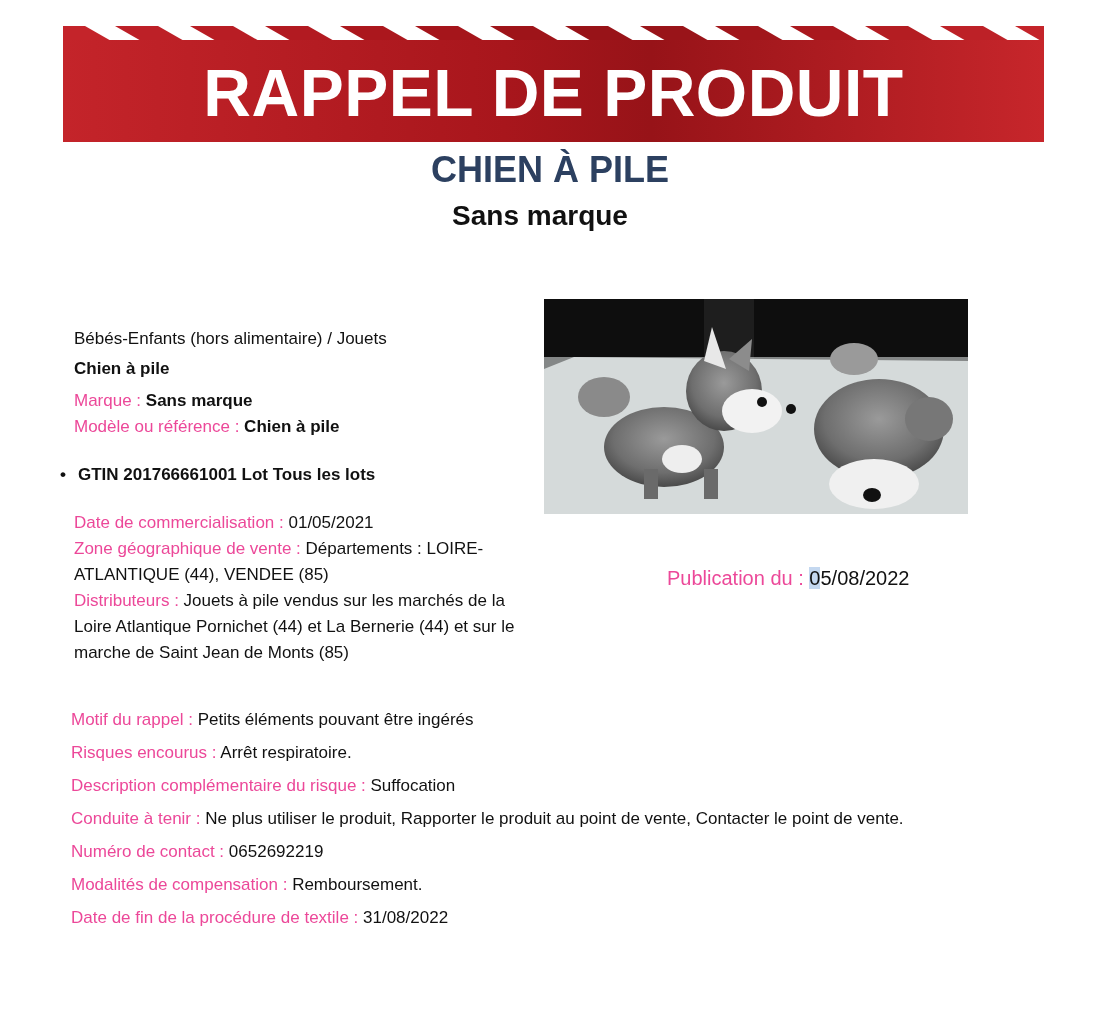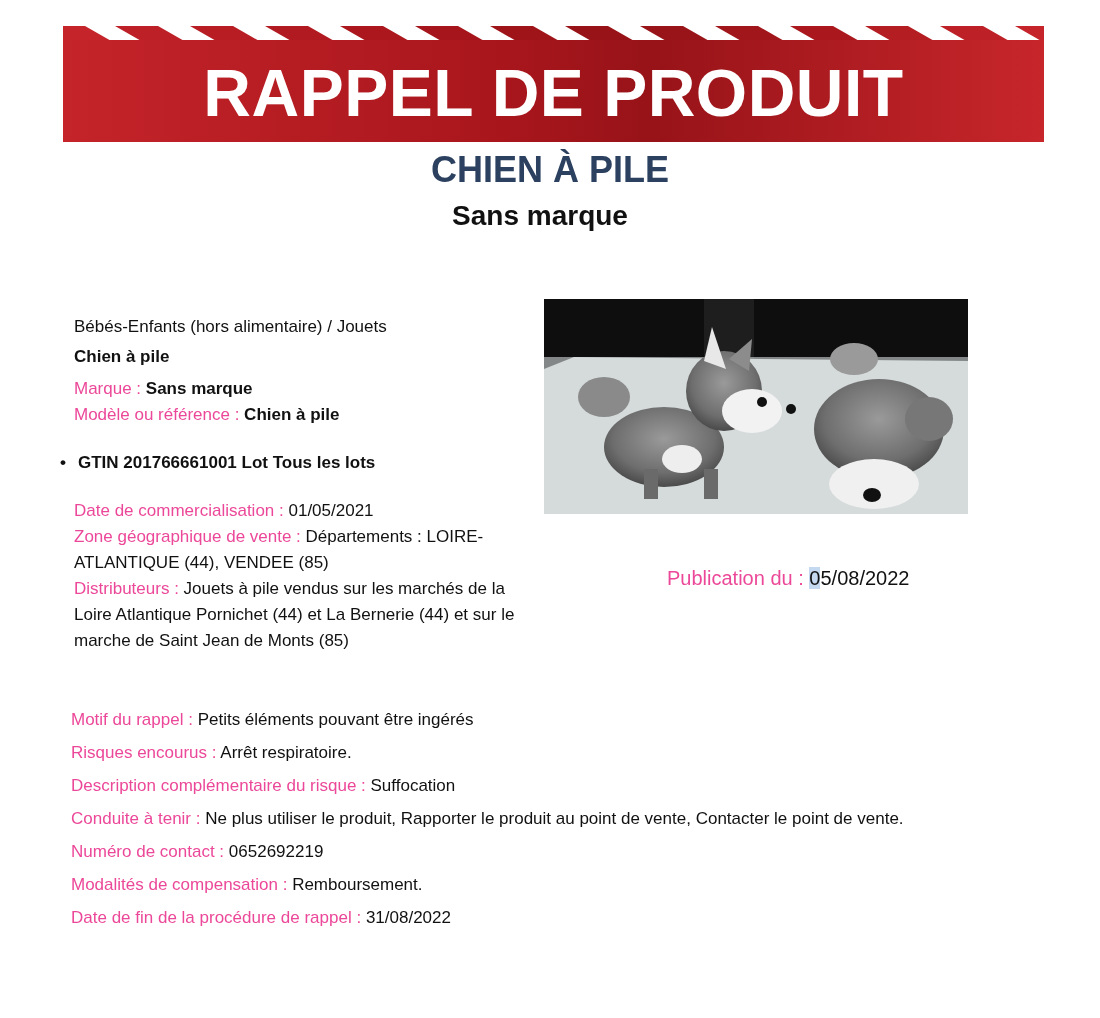--- a/index.html
+++ b/index.html
@@ -17,21 +17,21 @@
   .product-title { position: absolute; left: 0; width: 1100px; top: 148px; text-align: center;
                    color: #2c4060; font-weight: bold; font-size: 36px; line-height: 44px; }
   .brand-subtitle { position: absolute; left: 0; width: 1080px; top: 196px; text-align: center;
                     color: #111; font-weight: bold; font-size: 28px; line-height: 40px; }
 
   .left-col { position: absolute; left: 74px; top: 310px; width: 470px; font-size: 17px; }
   .line { line-height: 26px; }
   .lbl { color: #ec4899; }
   .val { color: #111; }
   .bold { font-weight: bold; }
-  .category { margin-top: 4px; }
+  .category { margin-top: 16px; }
   .product-name { margin-top: 4px; font-weight: bold; }
   .gap-sm { height: 6px; }
   .gtin { position: relative; padding-left: 14px; font-weight: bold; margin-top: 22px; margin-left: -10px; }
   .gtin .bullet { position: absolute; left: -4px; top: 0; font-weight: bold; }
   .dates { margin-top: 22px; }
 
   .photo { position: absolute; left: 544px; top: 299px; width: 424px; height: 215px;
            background: #111; overflow: hidden; }
   .photo svg { display: block; }
 
@@ -147,15 +147,15 @@
   <div class="row">
     <span class="lbl">Conduite à tenir : </span><span class="val">Ne plus utiliser le produit, Rapporter le produit au point de vente, Contacter le point de vente.</span>
   </div>
   <div class="row">
     <span class="lbl">Numéro de contact : </span><span class="val">0652692219</span>
   </div>
   <div class="row">
     <span class="lbl">Modalités de compensation : </span><span class="val">Remboursement.</span>
   </div>
   <div class="row">
-    <span class="lbl">Date de fin de la procédure de rappel : </span><span class="val">31/08/2022</span>
+    <span class="lbl">Date de fin de la procédure de textile : </span><span class="val">31/08/2022</span>
   </div>
 </div>
 
 </body></html>

